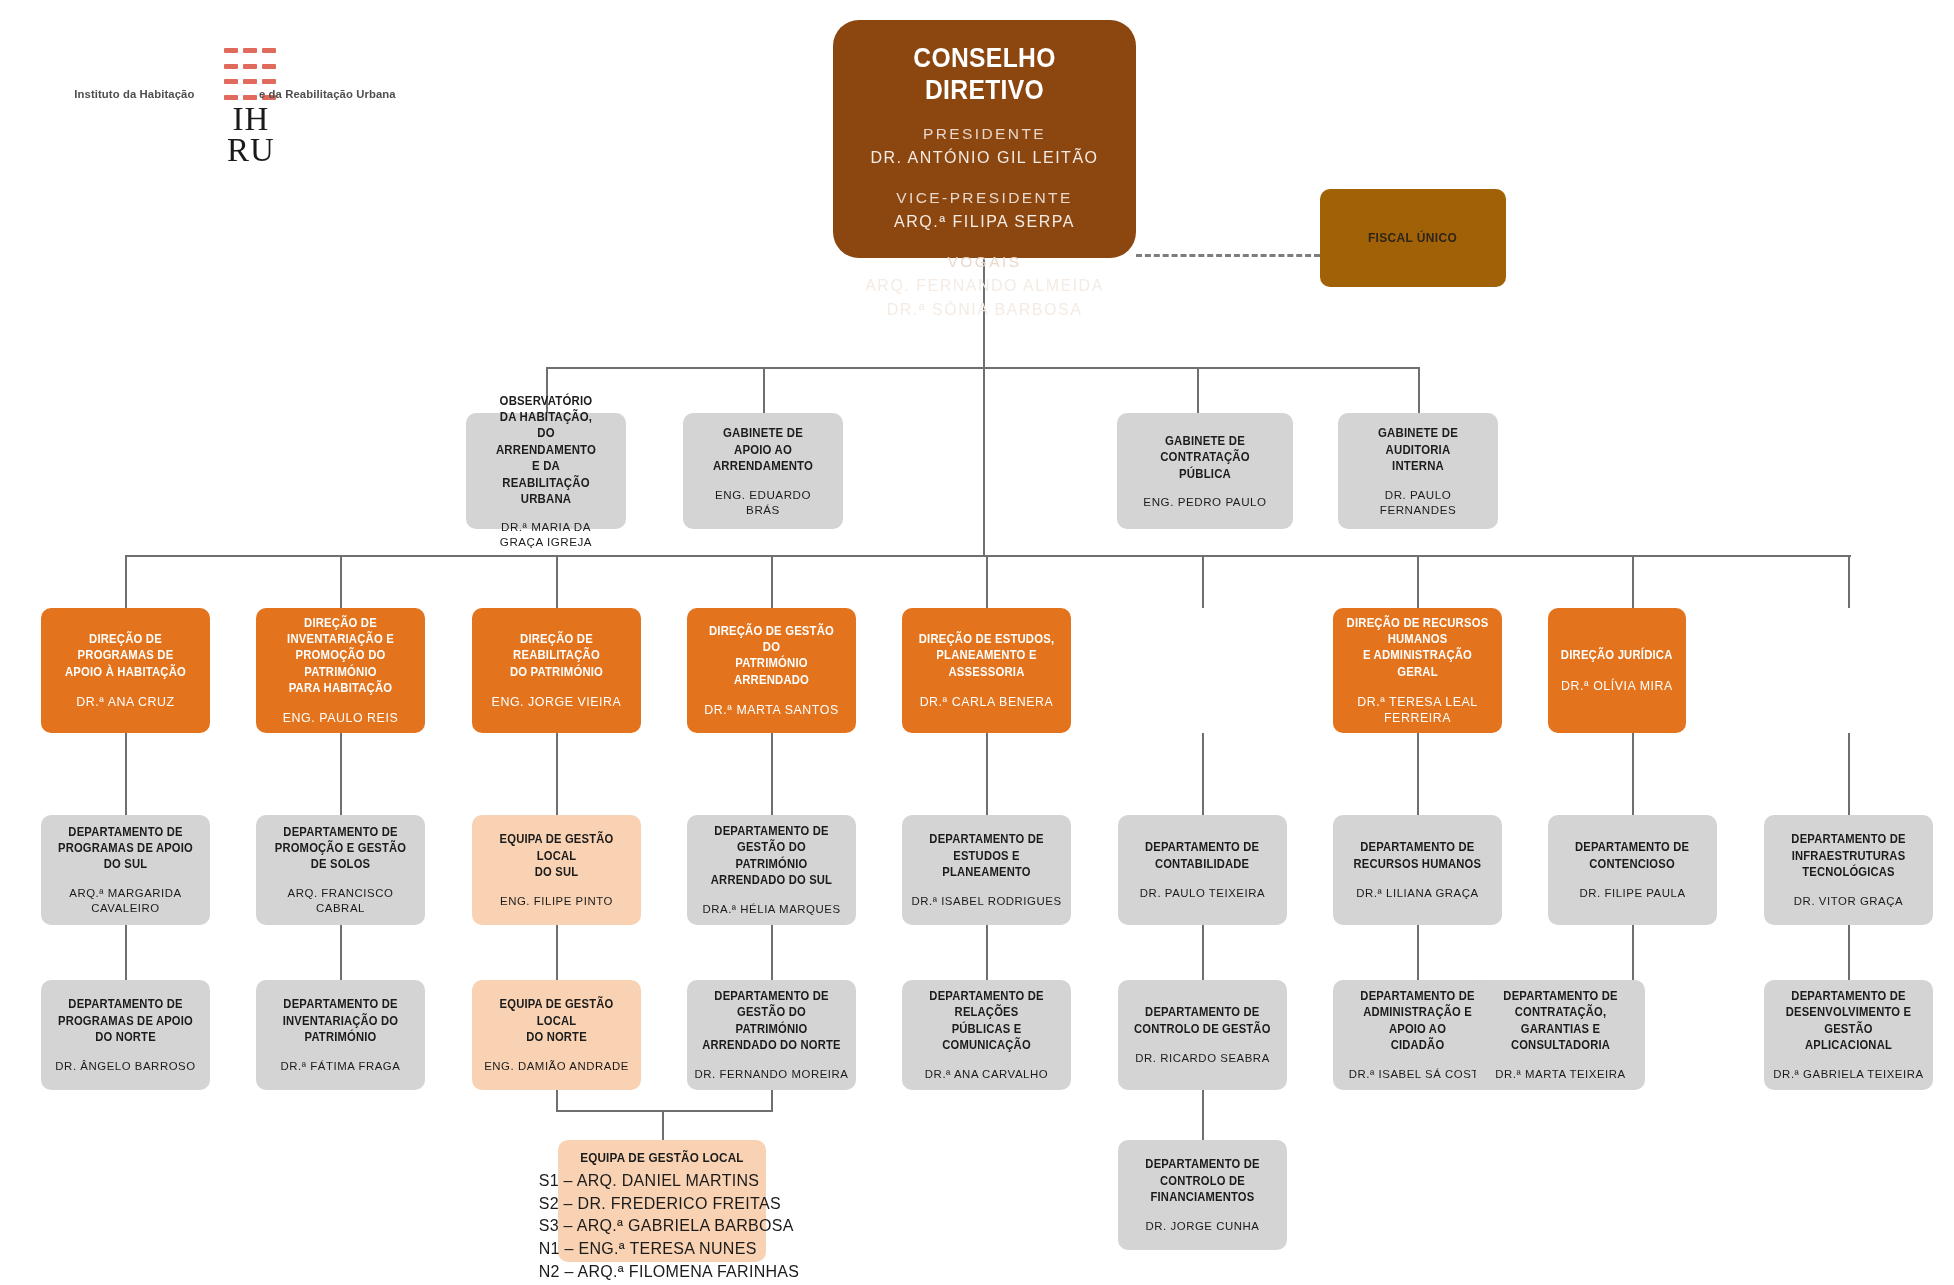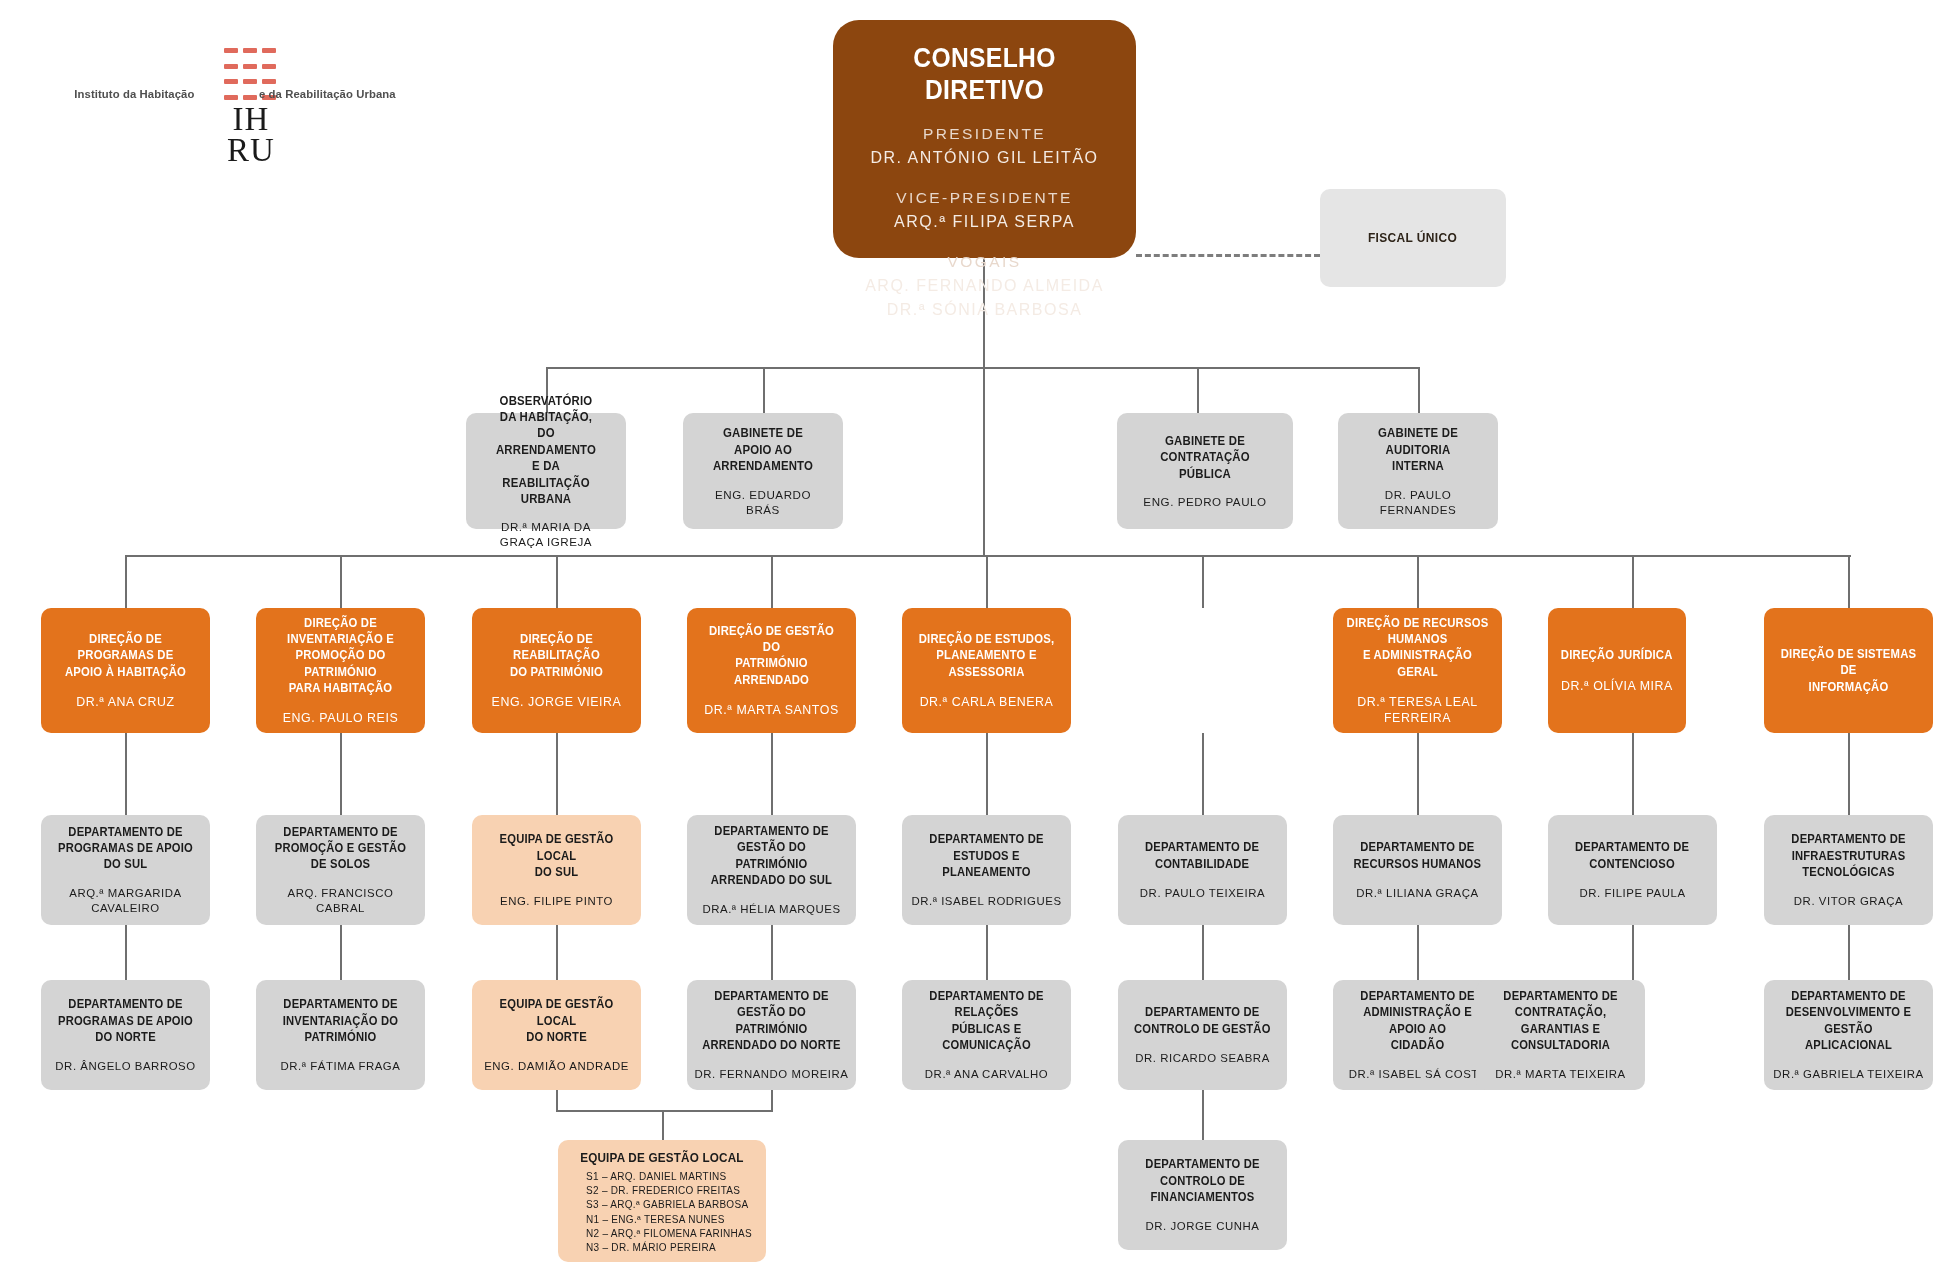--- a/index.html
+++ b/index.html
@@ -47,21 +47,21 @@
   #root-box .role{
     font-size:15.5px;letter-spacing:2.4px;color:#e8d8cc;line-height:1.55;
   }
   #root-box .nm{
     font-size:16px;letter-spacing:1.5px;color:#f4ebe4;line-height:1.55;
   }
 
   
   #fiscal-box{
     left:1320px;top:189px;width:186px;height:98px;
-    background:#e5e5e5;color:#2e2419;
+    background:#a16207;color:#2e2419;
   }
   #fiscal-box .ttl{font-size:13px;letter-spacing:.4px;}
 
   
   .gab{
     background:#d4d4d4;color:#1c1c1c;top:413px;height:116px;
     padding:8px 20px;justify-content:center;
   }
   .gab .ttl{font-size:12.4px;}
   .gab .person{font-size:11.6px;margin-top:12px;}
@@ -93,21 +93,21 @@
     left:558px;top:1140px;width:208px;height:122px;
     background:#f8d2b2;color:#1b1b1b;
     justify-content:flex-start;padding:11px 0 0;
   }
   #eql-box .eqltitle{
     font-size:12.6px;font-weight:bold;transform:scaleX(.93);
     margin-bottom:5px;letter-spacing:.2px;
   }
   #eql-box .eqlrows{display:flex;flex-direction:column;align-items:flex-start;
     padding-left:14px;}
-  #eql-box .eqlrow{font-size:10px;letter-spacing:.3px;line-height:1.42;
+  #eql-box .eqlrow{font-size:16px;letter-spacing:.3px;line-height:1.42;
     white-space:nowrap;}
 
   
   #logo{position:absolute;left:70px;top:28px;width:330px;height:120px;z-index:4;}
   #logo-words{
     position:absolute;left:0;top:60px;width:330px;
     font-size:11.3px;font-weight:bold;color:#4f4f4f;letter-spacing:.1px;
     text-align:center;white-space:nowrap;
   }
   #logo-grid{
@@ -300,26 +300,20 @@
         <div>E ADMINISTRAÇÃO GERAL</div>
     </div>
     <div class="person">DR.ª TERESA LEAL FERREIRA</div>
   </div>
   <div class="box dir" style="left:1548px;width:138px;">
     <div class="ttl">
       <div>DIREÇÃO JURÍDICA</div>
     </div>
     <div class="person">DR.ª OLÍVIA MIRA</div>
   </div>
-  <div class="box dir" style="left:1764px;width:169px;">
-    <div class="ttl">
-      <div>DIREÇÃO DE SISTEMAS DE</div>
-        <div>INFORMAÇÃO</div>
-    </div>
-  </div>
 
   <div class="box dep" style="left:41px;top:815px;width:169px;height:110px;">
     <div class="ttl">
       <div>DEPARTAMENTO DE</div>
         <div>PROGRAMAS DE APOIO DO SUL</div>
     </div>
     <div class="person">ARQ.ª MARGARIDA CAVALEIRO</div>
   </div>
   <div class="box dep" style="left:256px;top:815px;width:169px;height:110px;">
     <div class="ttl">

